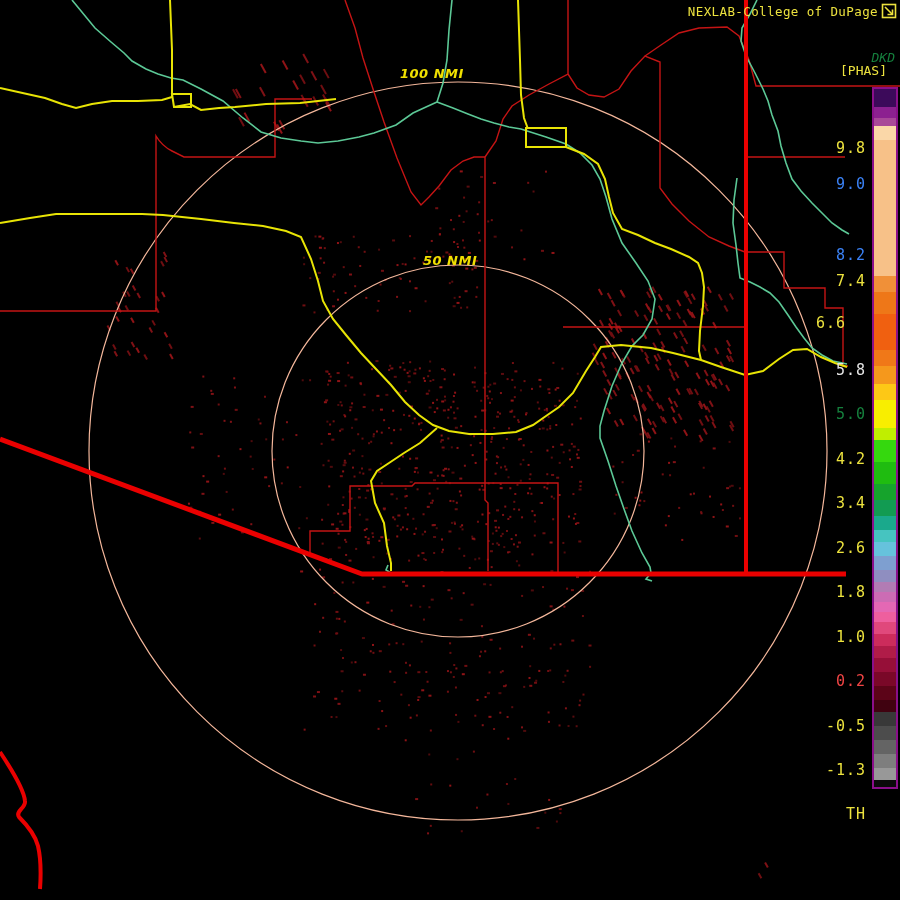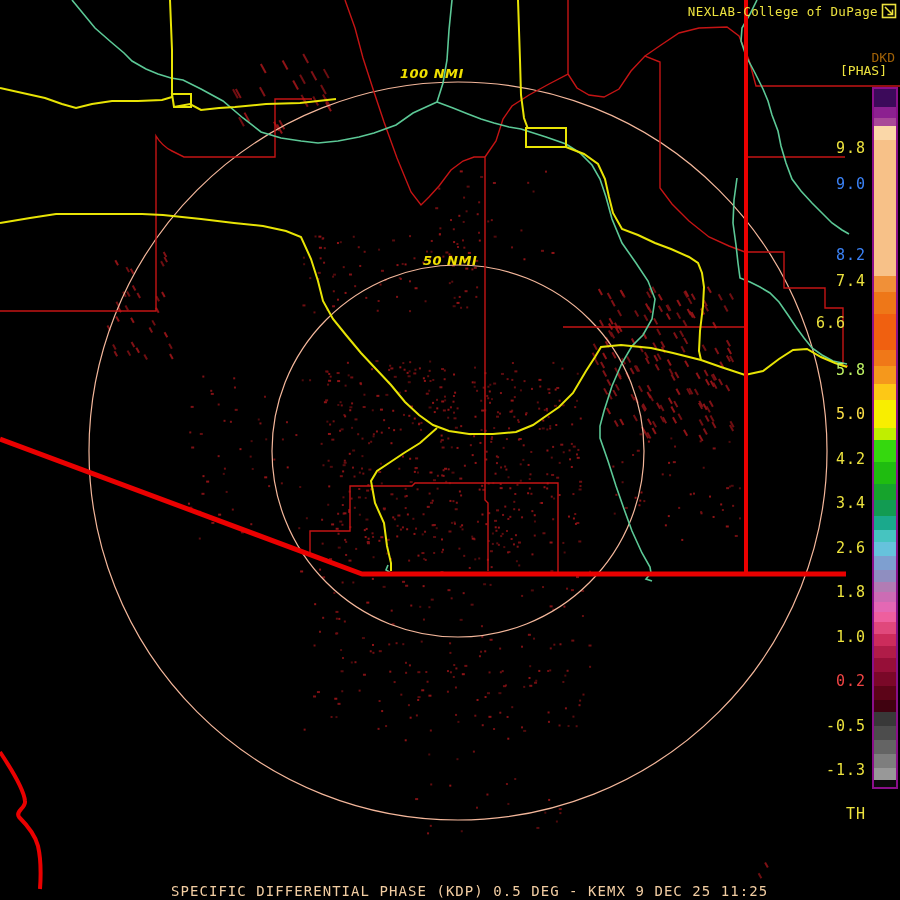--- a/index.html
+++ b/index.html
@@ -1167,21 +1167,21 @@
       <div class="ring-label" style="left: 423px; top: 253px; color: rgb(240, 224, 0);">50 NMI</div>
     </div>
 
   <div id="brand" class="txt" style="color: rgb(236, 226, 62);">NEXLAB-College of DuPage</div>
   <svg id="logo" viewBox="0 0 16 16">
     <rect x="1.5" y="1.5" width="13" height="13" fill="none" stroke="#ece23e" stroke-width="1.6"></rect>
     <line x1="4" y1="4" x2="11.5" y2="11.5" stroke="#ece23e" stroke-width="1.6"></line>
     <polyline points="11.5,6.5 11.5,11.5 6.5,11.5" fill="none" stroke="#ece23e" stroke-width="1.6"></polyline>
   </svg>
 
-  <div id="product-code" class="txt" style="color: #a16207;">DKD</div>
+  <div id="product-code" class="txt" style="color: #15803d; font-style: italic;">DKD</div>
   <div id="units-label" class="txt" style="color: rgb(236, 226, 62);">[PHAS]</div>
 
   <div id="colorbar" style="border: 2px solid rgb(138, 15, 138);">
     <div id="bar-inner">
         <div class="seg" style="height: 18px; background: rgb(60, 10, 90);"></div>
         <div class="seg" style="height: 11px; background: rgb(140, 32, 144);"></div>
         <div class="seg" style="height: 8px; background: rgb(168, 72, 152);"></div>
         <div class="seg" style="height: 14px; background: rgb(250, 215, 168);"></div>
         <div class="seg" style="height: 136px; background: rgb(247, 193, 136);"></div>
         <div class="seg" style="height: 16px; background: rgb(240, 144, 56);"></div>
@@ -1219,28 +1219,27 @@
         <div class="seg" style="height: 12px; background: rgb(152, 152, 152);"></div>
         <div class="seg" style="height: 7px; background: rgb(10, 10, 10);"></div>
       </div>
   </div>
   <div id="ticks">
       <div class="tick" style="top: 104px; color: rgb(236, 226, 62);">9.8</div>
       <div class="tick" style="top: 140px; color: #3b82f6;">9.0</div>
       <div class="tick" style="top: 211px; color: #3b82f6;">8.2</div>
       <div class="tick" style="top: 237px; color: rgb(236, 226, 62);">7.4</div>
       <div class="tick" style="top: 279px; color: rgb(236, 226, 62); text-align: center;">6.6</div>
-      <div class="tick" style="top: 326px; color: #bef264;">5.8</div>
-      <div class="tick" style="top: 370px; color: #fde047;">5.0</div>
+      <div class="tick" style="top: 326px; color: #e5e5e5;">5.8</div>
+      <div class="tick" style="top: 370px; color: #15803d;">5.0</div>
       <div class="tick" style="top: 415px; color: rgb(236, 226, 62);">4.2</div>
       <div class="tick" style="top: 459px; color: rgb(236, 226, 62);">3.4</div>
       <div class="tick" style="top: 504px; color: rgb(236, 226, 62);">2.6</div>
       <div class="tick" style="top: 548px; color: rgb(236, 226, 62);">1.8</div>
       <div class="tick" style="top: 593px; color: rgb(236, 226, 62);">1.0</div>
       <div class="tick" style="top: 637px; color: #ef4444;">0.2</div>
       <div class="tick" style="top: 682px; color: rgb(236, 226, 62);">-0.5</div>
       <div class="tick" style="top: 726px; color: rgb(236, 226, 62);">-1.3</div>
       <div class="tick" style="top: 770px; color: rgb(236, 226, 62);">TH</div>
     </div>
 
-  <div id="footer-title" class="txt" style="color: rgb(242, 205, 162);">SPECIFIC DIFFERENTIAL PHASE (KDP) 0.5 DEG - KEMX 9 DEC 25 11:25</div>
 
 </div>
 
 </body></html>

